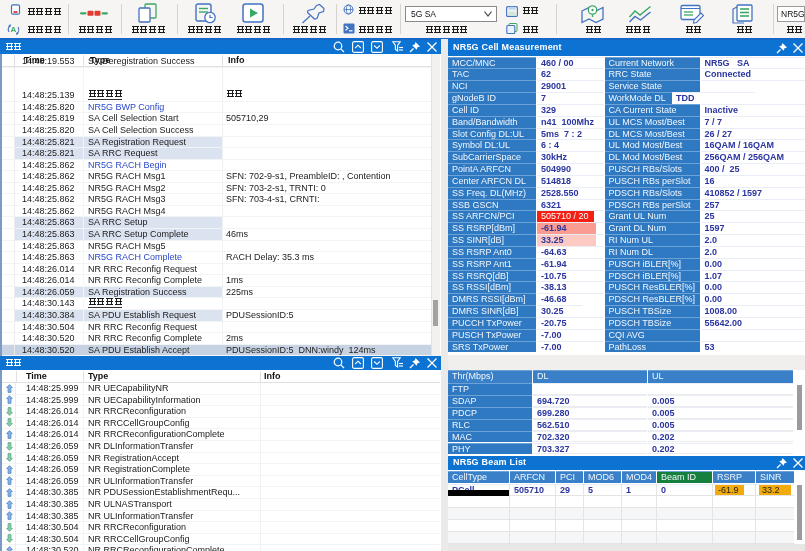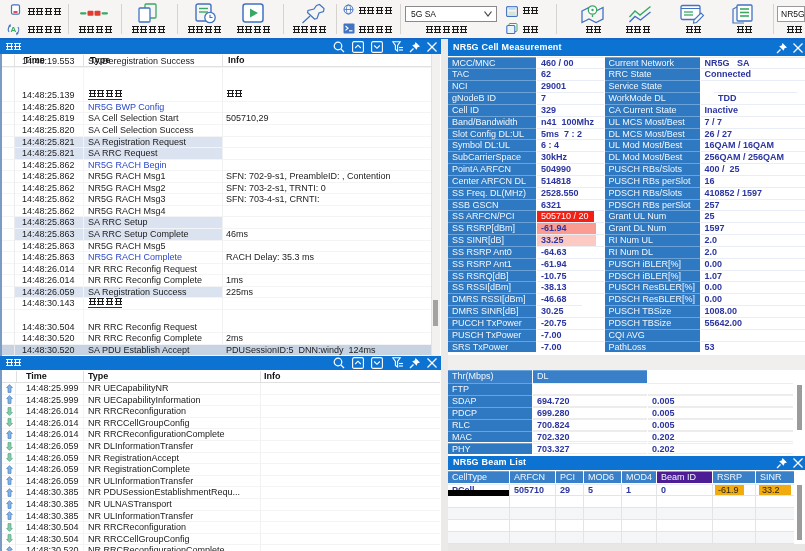--- a/index.html
+++ b/index.html
@@ -268,20 +268,26 @@
 <div class="cell" style="left:2px;top:286.84px;width:438px;height:11.56px;border-bottom:1px solid #f3f4f5;">
       <i class="abs" style="left:12px;top:0;width:208px;height:11.56px;background:#dce3f0"></i>
       <span class="abs" style="left:20px;top:0">14:48:26.059</span>
       <span class="abs" style="left:86px;top:0"><span style="color:#1b1b1b">SA Registration Success</span></span>
       <span class="abs" style="left:224px;top:0">225ms</span>
     </div>
 <div class="cell" style="left:2px;top:298.40px;width:438px;height:11.56px;border-bottom:1px solid #f3f4f5;">
       <span class="abs" style="left:20px;top:0">14:48:30.143</span>
       <span class="abs" style="left:86px;top:0"><span style="color:#1b1b1b"><span style="display:inline-block;border-bottom:1px solid #333;height:10px;line-height:10px;"><i class="cj"></i><i class="cj"></i><i class="cj"></i><i class="cj"></i></span></span></span>
     </div>
+<div class="cell" style="left:2px;top:309.96px;width:438px;height:11.56px;border-bottom:1px solid #f3f4f5;">
+      <i class="abs" style="left:12px;top:0;width:208px;height:11.56px;background:#dce3f0"></i>
+      <span class="abs" style="left:20px;top:0">14:48:30.384</span>
+      <span class="abs" style="left:86px;top:0"><span style="color:#1b1b1b">SA PDU Establish Request</span></span>
+      <span class="abs" style="left:224px;top:0">PDUSessionID:5</span>
+    </div>
 <div class="cell" style="left:2px;top:321.52px;width:438px;height:11.56px;border-bottom:1px solid #f3f4f5;">
       <span class="abs" style="left:20px;top:0">14:48:30.504</span>
       <span class="abs" style="left:86px;top:0"><span style="color:#1b1b1b">NR RRC Reconfig Request</span></span>
     </div>
 <div class="cell" style="left:2px;top:333.08px;width:438px;height:11.56px;border-bottom:1px solid #f3f4f5;">
       <span class="abs" style="left:20px;top:0">14:48:30.520</span>
       <span class="abs" style="left:86px;top:0"><span style="color:#1b1b1b">NR RRC Reconfig Complete</span></span>
       <span class="abs" style="left:224px;top:0">2ms</span>
     </div>
 <div class="cell" style="left:2px;top:344.64px;width:438px;height:11.56px;border-bottom:1px solid #f3f4f5;">
@@ -461,21 +467,21 @@
 <div class="valc" style="left:537px;top:68.34px;width:66.5px;height:11.84px">62</div>
 <div class="lblc" style="left:604.5px;top:68.34px;width:95px;height:11.84px">RRC State</div>
 <div class="valc" style="left:700.5px;top:68.34px;width:104.5px;height:11.84px">Connected</div>
 <div class="lblc" style="left:448px;top:80.18px;width:88px;height:11.84px">NCI</div>
 <div class="valc" style="left:537px;top:80.18px;width:66.5px;height:11.84px">29001</div>
 <div class="lblc" style="left:604.5px;top:80.18px;width:95px;height:11.84px">Service State</div>
 <div class="valc" style="left:700.5px;top:80.18px;width:104.5px;height:11.84px"></div>
 <div class="lblc" style="left:448px;top:92.02px;width:88px;height:11.84px">gNodeB ID</div>
 <div class="valc" style="left:537px;top:92.02px;width:66.5px;height:11.84px">7</div>
 <div class="lblc" style="left:604.5px;top:92.02px;width:95px;height:11.84px">WorkMode DL</div>
-<div class="valc" style="left:714px;top:92.02px;width:83px;height:11.84px">TDD</div>
+<div class="valc" style="left:672px;top:92.02px;width:83px;height:11.84px">TDD</div>
 <div class="lblc" style="left:448px;top:103.86px;width:88px;height:11.84px">Cell ID</div>
 <div class="valc" style="left:537px;top:103.86px;width:66.5px;height:11.84px">329</div>
 <div class="lblc" style="left:604.5px;top:103.86px;width:95px;height:11.84px">CA Current State</div>
 <div class="valc" style="left:700.5px;top:103.86px;width:104.5px;height:11.84px">Inactive</div>
 <div class="lblc" style="left:448px;top:115.70px;width:88px;height:11.84px">Band/Bandwidth</div>
 <div class="valc" style="left:537px;top:115.70px;width:84px;height:11.84px">n41&nbsp;&nbsp;100Mhz</div>
 <div class="lblc" style="left:604.5px;top:115.70px;width:95px;height:11.84px">UL MCS Most/Best</div>
 <div class="valc" style="left:700.5px;top:115.70px;width:104.5px;height:11.84px">7 / 7</div>
 <div class="lblc" style="left:448px;top:127.54px;width:88px;height:11.84px">Slot Config DL:UL</div>
 <div class="valc" style="left:537px;top:127.54px;width:66.5px;height:11.84px">5ms&nbsp;&nbsp;7 : 2</div>
@@ -558,31 +564,32 @@
 <div class="valc" style="left:537px;top:328.82px;width:66.5px;height:11.84px">-7.00</div>
 <div class="lblc" style="left:604.5px;top:328.82px;width:95px;height:11.84px">CQI AVG</div>
 <div class="valc" style="left:700.5px;top:328.82px;width:104.5px;height:11.84px"></div>
 <div class="lblc" style="left:448px;top:340.66px;width:88px;height:11.84px">SRS TxPower</div>
 <div class="valc" style="left:537px;top:340.66px;width:66.5px;height:11.84px">-7.00</div>
 <div class="lblc" style="left:604.5px;top:340.66px;width:95px;height:11.84px">PathLoss</div>
 <div class="valc" style="left:700.5px;top:340.66px;width:104.5px;height:11.84px">53</div>
 <div class="abs" style="left:448px;top:369.5px;width:357px;height:86px;background:#fff"></div>
 <div class="lblc" style="left:448px;top:370px;width:84px;height:12.5px;background:#3a80c8">Thr(Mbps)</div>
 <div class="lblc" style="left:533px;top:370px;width:114px;height:12.5px;background:#3a80c8">DL</div>
+<div class="lblc" style="left:648px;top:370px;width:145px;height:12.5px;background:#3a80c8">UL</div>
 <div class="lblc" style="left:448px;top:383.00px;width:84px;height:11.9px">FTP</div>
 <div class="valc" style="left:533px;top:383.00px;width:114px;height:11.9px;border-bottom:1px solid #ececec"></div>
 <div class="valc" style="left:648px;top:383.00px;width:145px;height:11.9px;border-bottom:1px solid #ececec"></div>
 <div class="lblc" style="left:448px;top:394.90px;width:84px;height:11.9px">SDAP</div>
 <div class="valc" style="left:533px;top:394.90px;width:114px;height:11.9px;border-bottom:1px solid #ececec">694.720</div>
 <div class="valc" style="left:648px;top:394.90px;width:145px;height:11.9px;border-bottom:1px solid #ececec">0.005</div>
 <div class="lblc" style="left:448px;top:406.80px;width:84px;height:11.9px">PDCP</div>
 <div class="valc" style="left:533px;top:406.80px;width:114px;height:11.9px;border-bottom:1px solid #ececec">699.280</div>
 <div class="valc" style="left:648px;top:406.80px;width:145px;height:11.9px;border-bottom:1px solid #ececec">0.005</div>
 <div class="lblc" style="left:448px;top:418.70px;width:84px;height:11.9px">RLC</div>
-<div class="valc" style="left:533px;top:418.70px;width:114px;height:11.9px;border-bottom:1px solid #ececec">700.824</div>
+<div class="valc" style="left:533px;top:418.70px;width:114px;height:11.9px;border-bottom:1px solid #ececec">562.510</div>
 <div class="valc" style="left:648px;top:418.70px;width:145px;height:11.9px;border-bottom:1px solid #ececec">0.005</div>
 <div class="lblc" style="left:448px;top:430.60px;width:84px;height:11.9px">MAC</div>
 <div class="valc" style="left:533px;top:430.60px;width:114px;height:11.9px;border-bottom:1px solid #ececec">702.320</div>
 <div class="valc" style="left:648px;top:430.60px;width:145px;height:11.9px;border-bottom:1px solid #ececec">0.202</div>
 <div class="lblc" style="left:448px;top:442.50px;width:84px;height:11.9px">PHY</div>
 <div class="valc" style="left:533px;top:442.50px;width:114px;height:11.9px;border-bottom:1px solid #ececec">703.327</div>
 <div class="valc" style="left:648px;top:442.50px;width:145px;height:11.9px;border-bottom:1px solid #ececec">0.202</div>
 <div class="abs" style="left:794px;top:370px;width:11px;height:85px;background:#fff"></div>
 <div class="abs" style="left:797px;top:385px;width:5px;height:45px;background:#9b9b9b"></div>
 <div class="phdr" style="left:448px;top:455.5px;width:357px;height:14.5px">
@@ -595,21 +602,21 @@
         <line x1="1.5" y1="1.5" x2="10.5" y2="10.5" stroke="#fff" stroke-width="1.2"></line>
         <line x1="10.5" y1="1.5" x2="1.5" y2="10.5" stroke="#fff" stroke-width="1.2"></line>
       </svg>
     </div>
 <div class="abs" style="left:448px;top:470.0px;width:357px;height:81.0px;background:#fff"></div>
 <div class="lblc" style="left:448px;top:470.5px;width:61px;height:12.5px;background:#3a80c8">CellType</div>
 <div class="lblc" style="left:510px;top:470.5px;width:45px;height:12.5px;background:#3a80c8">ARFCN</div>
 <div class="lblc" style="left:556px;top:470.5px;width:27px;height:12.5px;background:#3a80c8">PCI</div>
 <div class="lblc" style="left:584px;top:470.5px;width:37px;height:12.5px;background:#3a80c8">MOD6</div>
 <div class="lblc" style="left:622px;top:470.5px;width:34px;height:12.5px;background:#3a80c8">MOD4</div>
-<div class="lblc" style="left:657px;top:470.5px;width:55px;height:12.5px;background:#4c1d95">Beam ID</div>
+<div class="lblc" style="left:657px;top:470.5px;width:55px;height:12.5px;background:#15803d">Beam ID</div>
 <div class="lblc" style="left:713px;top:470.5px;width:42px;height:12.5px;background:#3a80c8">RSRP</div>
 <div class="lblc" style="left:756px;top:470.5px;width:49px;height:12.5px;background:#3a80c8">SINR</div>
 <div class="valc" style="left:448px;top:483.5px;width:61px;height:12px;border-bottom:6px solid #000000">PCell</div>
 <div class="valc" style="left:510px;top:483.5px;width:45px;height:12px;border-bottom:1px solid #e4e4e4">505710</div>
 <div class="valc" style="left:556px;top:483.5px;width:27px;height:12px;border-bottom:1px solid #e4e4e4">29</div>
 <div class="valc" style="left:584px;top:483.5px;width:37px;height:12px;border-bottom:1px solid #e4e4e4">5</div>
 <div class="valc" style="left:622px;top:483.5px;width:34px;height:12px;border-bottom:1px solid #e4e4e4">1</div>
 <div class="valc" style="left:657px;top:483.5px;width:55px;height:12px;border-bottom:1px solid #e4e4e4">0</div>
 <div class="valc" style="left:713px;top:483.5px;width:42px;height:12px;border-bottom:1px solid #e4e4e4">
       <i class="abs" style="left:2px;top:0;width:29px;height:11px;background:#f2ab0c"></i>

